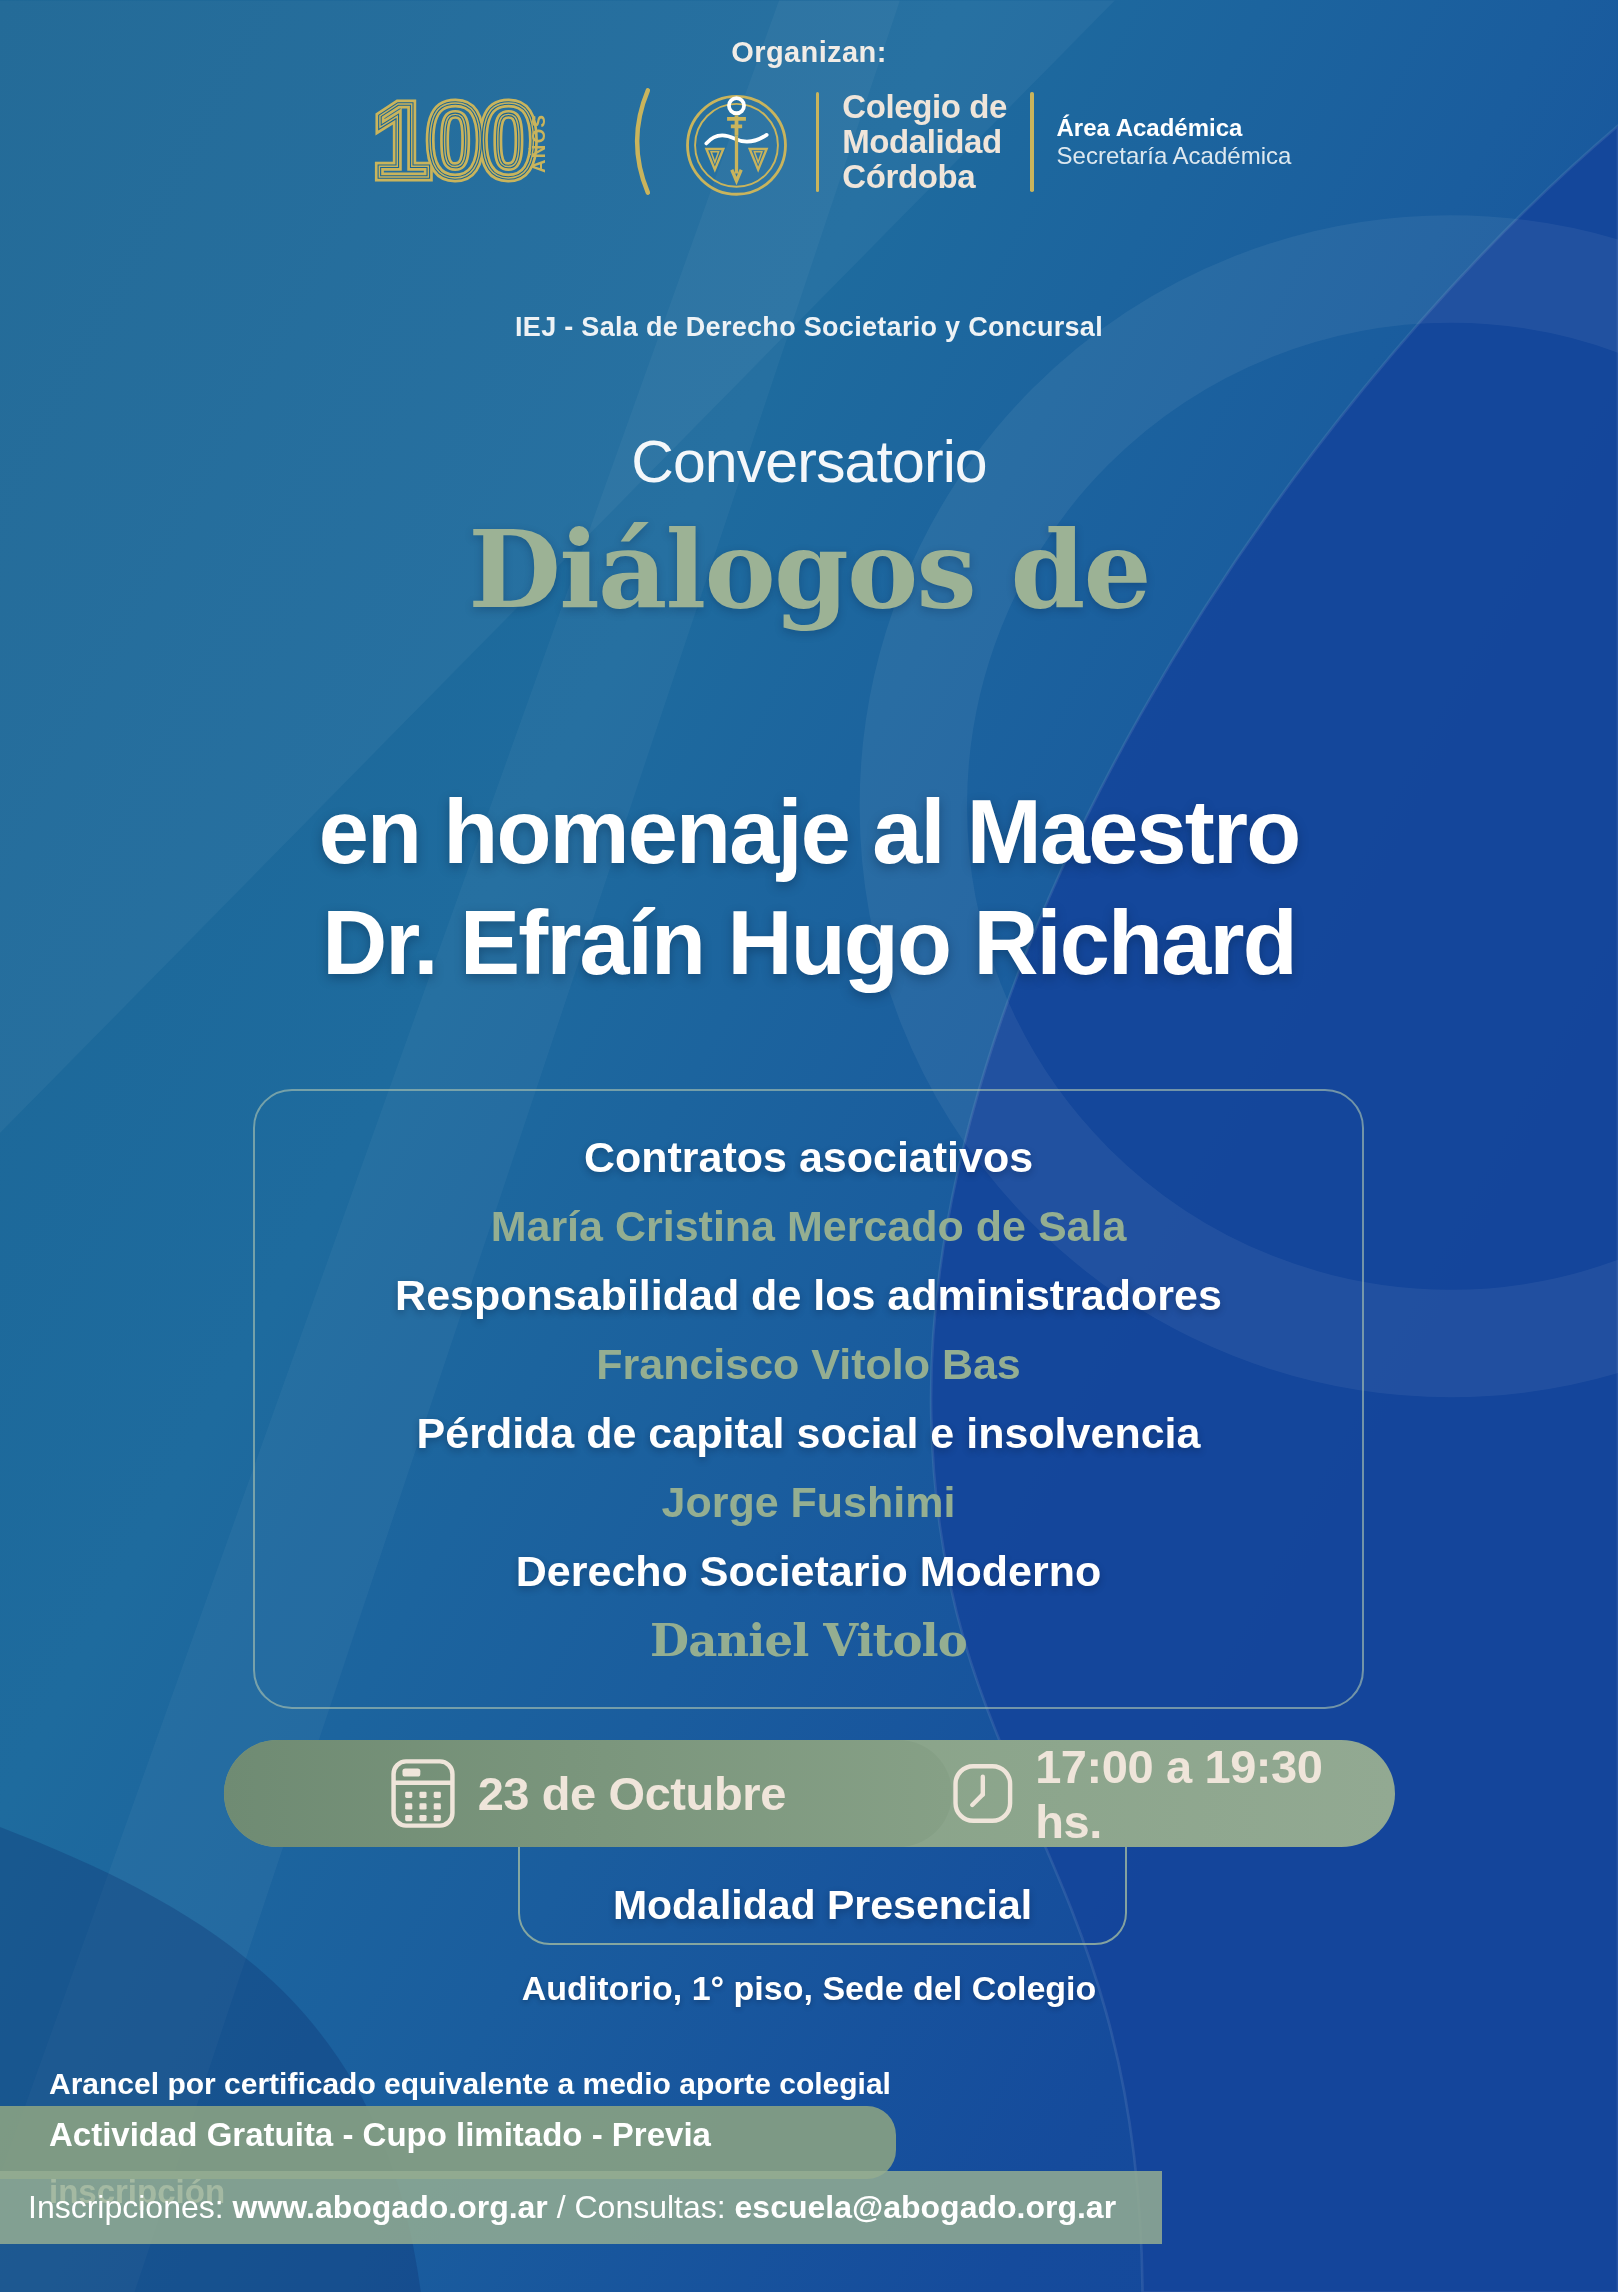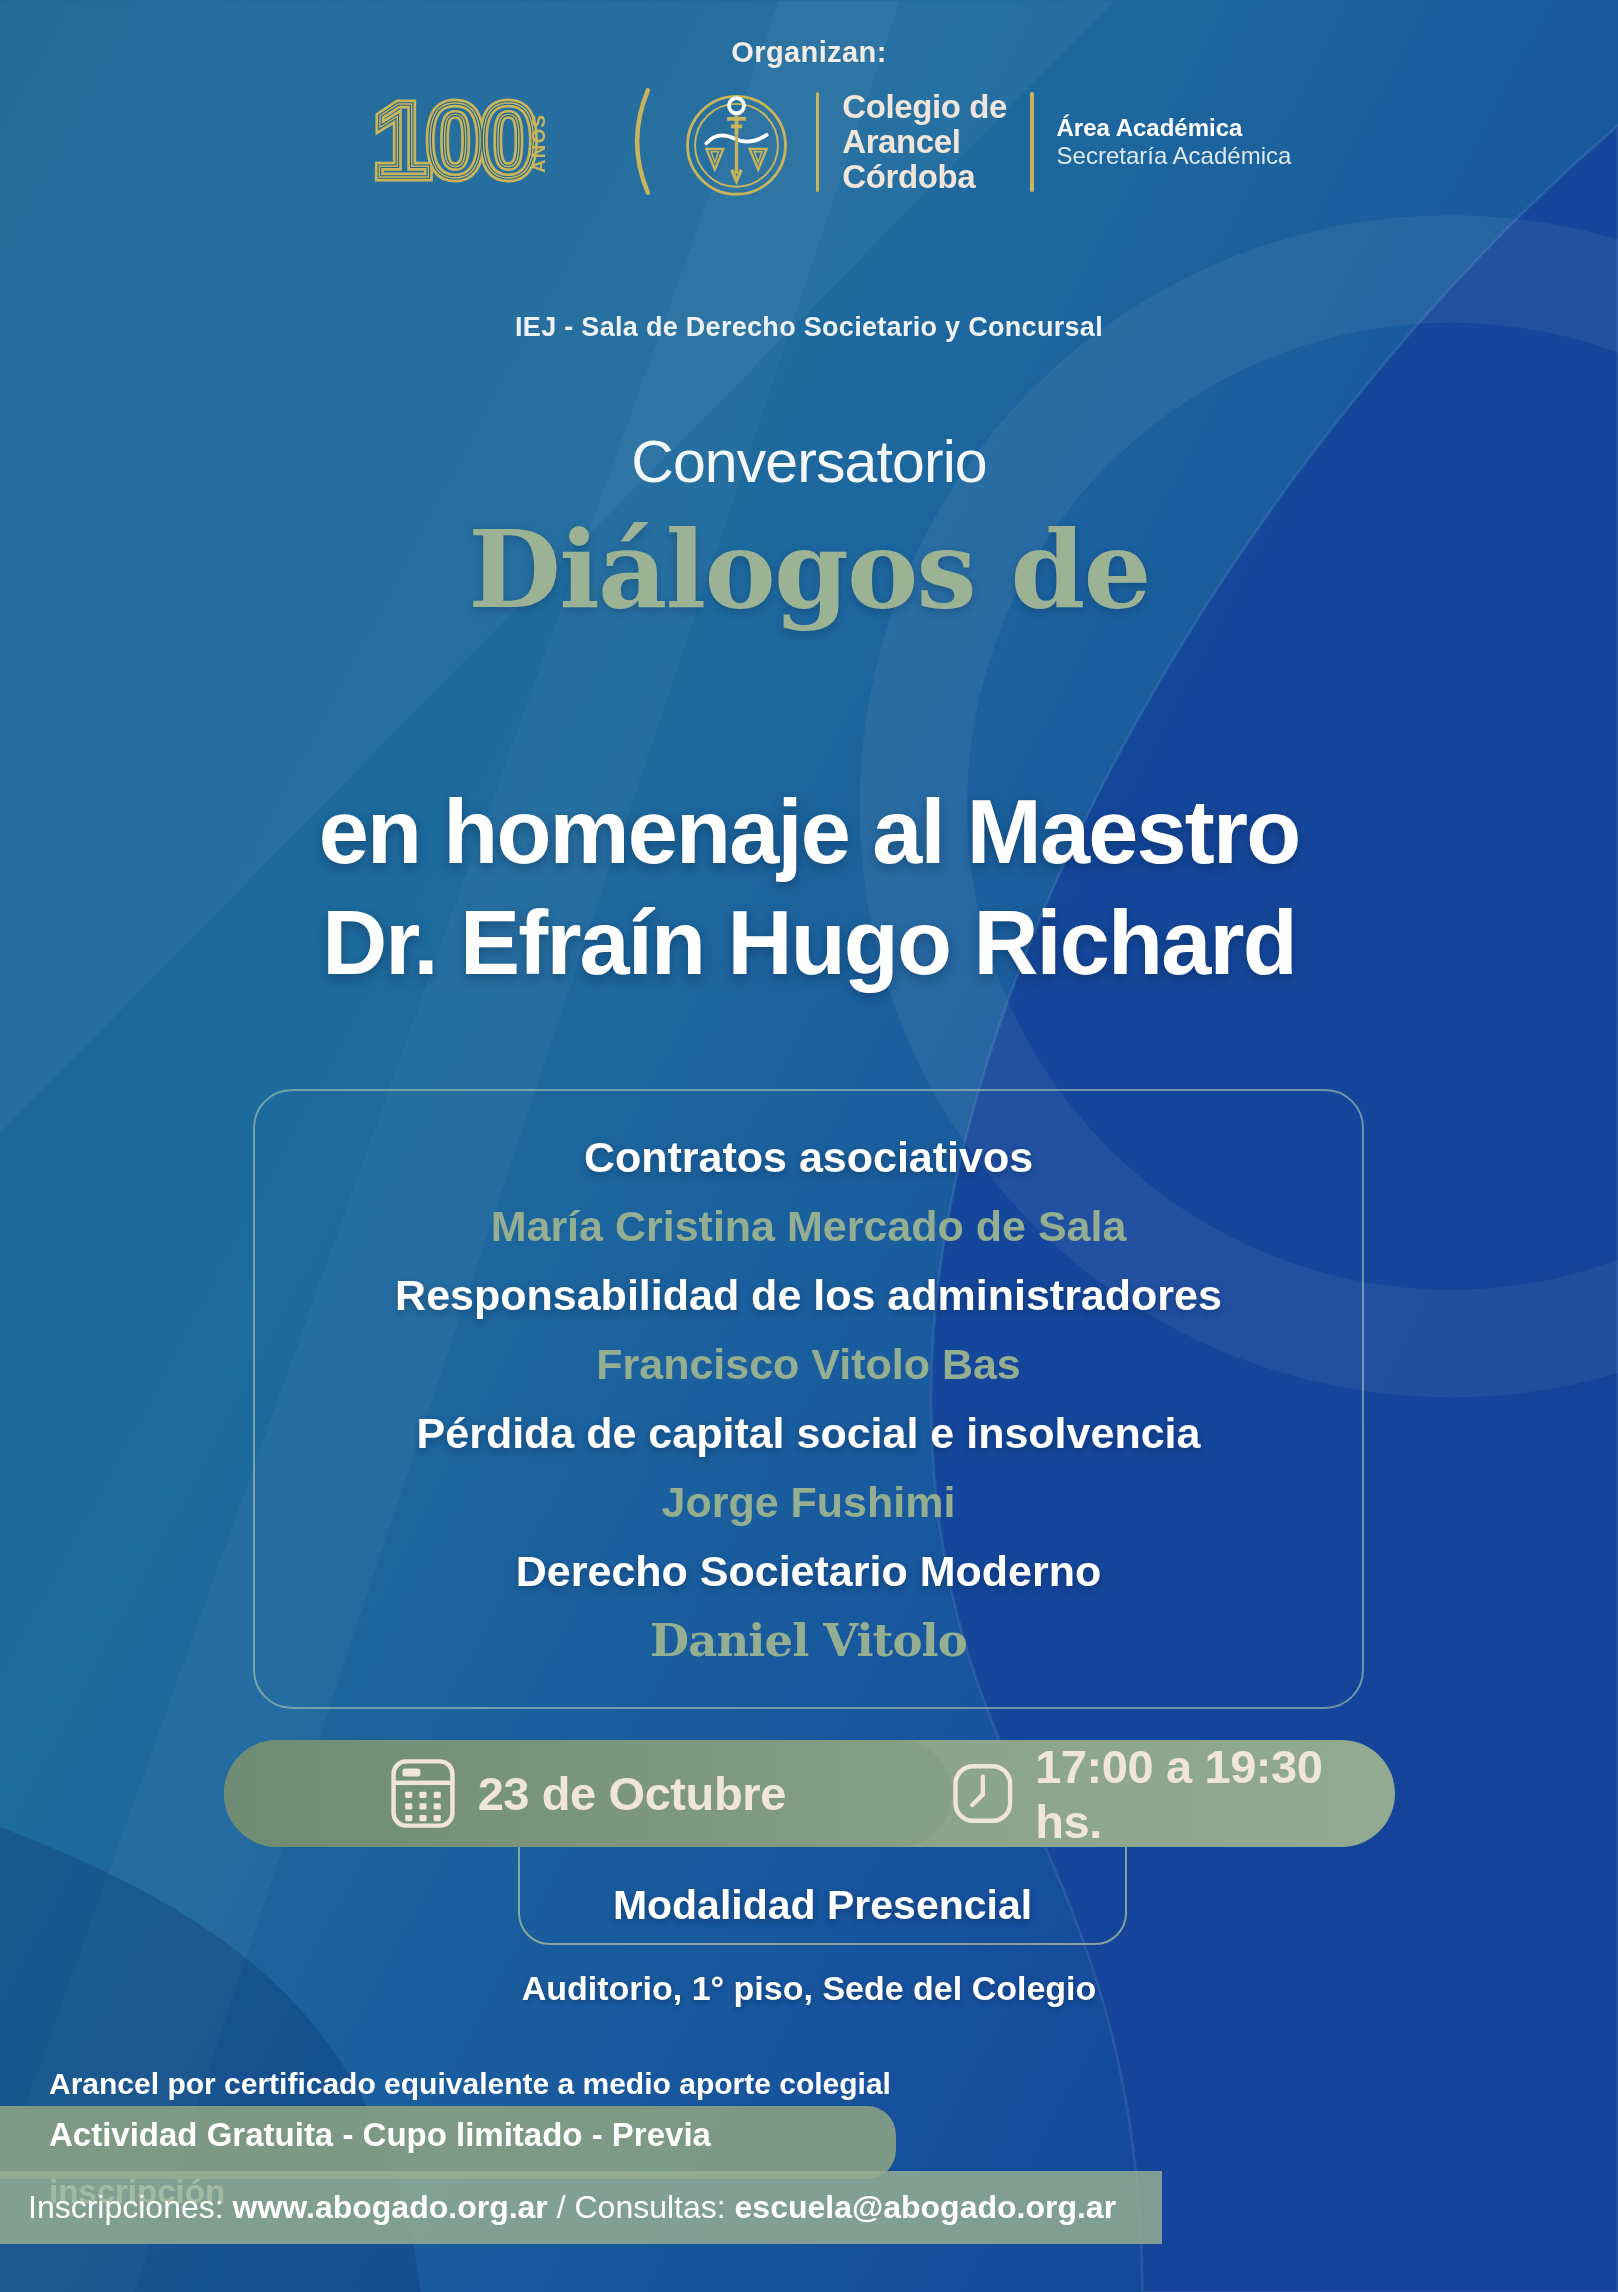--- a/index.html
+++ b/index.html
@@ -104,21 +104,21 @@
         <path d="M28,68 L46,68 L37,90 Z" fill="none" stroke="#c9b45c" stroke-width="2.5"></path>
         <path d="M33,71 L41,71 L37,82 Z" fill="none" stroke="#c9b45c" stroke-width="1.6"></path>
         <path d="M74,68 L92,68 L83,90 Z" fill="none" stroke="#c9b45c" stroke-width="2.5"></path>
         <path d="M79,71 L87,71 L83,82 Z" fill="none" stroke="#c9b45c" stroke-width="1.6"></path>
       </svg>
 
       <div class="gold-bar"></div>
 
       <div class="college">
         <div>Colegio de</div>
-        <div>Arancel</div>
+        <div>Modalidad</div>
         <div>Córdoba</div>
       </div>
 
       <div class="gold-bar"></div>
 
       <div class="area">
         <div class="a1">Área Académica</div>
         <div class="a2">Secretaría Académica</div>
       </div>
     </div>

